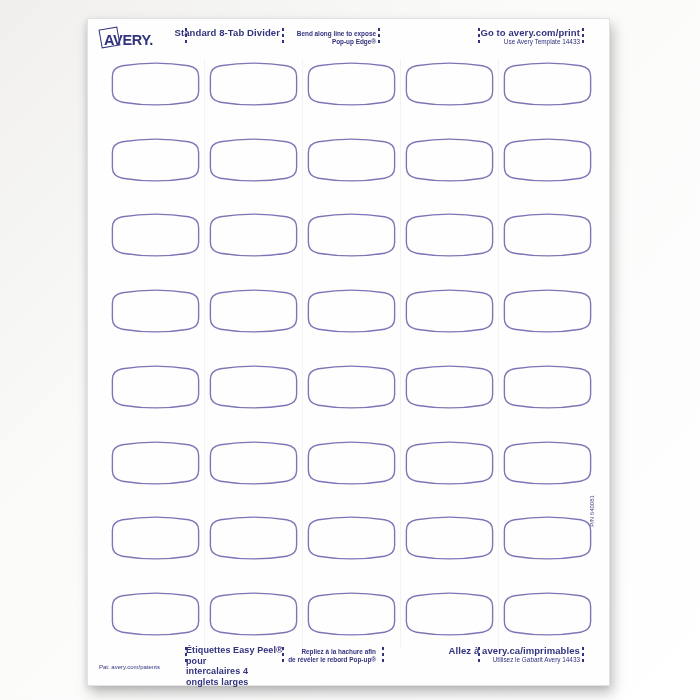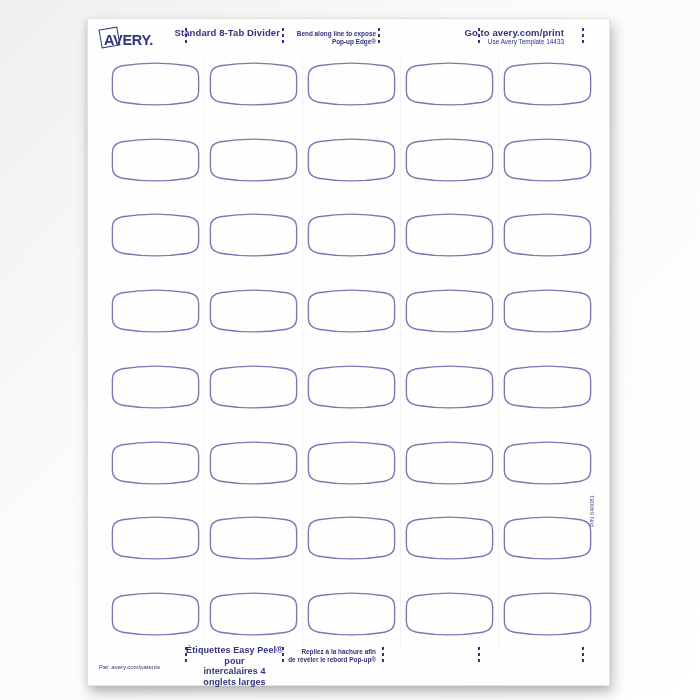--- a/index.html
+++ b/index.html
@@ -14,21 +14,21 @@
     background:#fefefe;
     border:1px solid #e4e2df;
     box-shadow:-2px 2px 5px rgba(0,0,0,.07), 3px 7px 12px rgba(0,0,0,.25);
   }
   
   .tblock{position:absolute;color:#32327e;}
   .tblock .big{display:block;font-weight:bold;font-size:9.5px;line-height:11px;letter-spacing:.1px;}
   .tblock .small{display:block;font-weight:bold;font-size:6.4px;line-height:8px;}
   .tblock .tiny{display:block;font-size:6.4px;line-height:8px;font-weight:normal;}
   .ra{text-align:right;}
-  .ca{text-align:center;}
+  .ca{}
   
   .dash-sep{
     position:absolute;width:2px;height:15px;
     background:repeating-linear-gradient(to bottom,#32327e 0 3px,transparent 3px 6px);
   }
   
   .score-line{position:absolute;top:40px;height:590px;width:1px;background:rgba(60,60,90,.06);}
   
   .label-cell{position:absolute;width:89px;height:46px;}
   .label-cell svg{display:block;width:100%;height:100%;}
@@ -58,21 +58,21 @@
 
   <div class="tblock ra" style="left:0;top:8px;width:192px;">
     <span class="big">Standard 8-Tab Divider</span>
   </div>
 
   <div class="tblock ra" style="left:196px;top:11px;width:92px;">
     <span class="small">Bend along line to expose</span>
     <span class="small">Pop-up Edge®</span>
   </div>
 
-  <div class="tblock ra" style="left:284px;top:8px;width:192px;">
+  <div class="tblock ra" style="left:300px;top:8px;width:192px;">
     <span class="big">Go to avery.com/print</span>
     <span class="tiny">Use Avery Template 14433</span>
   </div>
 
   <div class="dash-sep" style="left:97px;top:9px;"></div>
   <div class="dash-sep" style="left:194px;top:9px;"></div>
   <div class="dash-sep" style="left:290px;top:9px;"></div>
   <div class="dash-sep" style="left:390px;top:9px;"></div>
   <div class="dash-sep" style="left:494px;top:9px;"></div>
 
@@ -291,20 +291,24 @@
   <div class="tblock ca" style="left:98px;top:626px;width:97px;">
     <span class="big" style="font-size:9px;line-height:10.5px;">Étiquettes Easy Peel® pour</span>
     <span class="big" style="font-size:9px;line-height:10.5px;">intercalaires 4 onglets larges</span>
   </div>
 
   <div class="tblock ra" style="left:196px;top:629px;width:92px;">
     <span class="small">Repliez à la hachure afin</span>
     <span class="small">de révéler le rebord Pop-up®</span>
   </div>
 
+  <div class="tblock ra" style="left:300px;top:626px;width:192px;">
+    <span class="big">Allez à avery.ca/imprimables</span>
+    <span class="tiny">Utilisez le Gabarit Avery 14433</span>
+  </div>
 
   <div class="dash-sep" style="left:97px;top:628px;"></div>
   <div class="dash-sep" style="left:194px;top:628px;"></div>
   <div class="dash-sep" style="left:294px;top:628px;"></div>
   <div class="dash-sep" style="left:390px;top:628px;"></div>
   <div class="dash-sep" style="left:494px;top:628px;"></div>
 
   <div class="patent">Pat: avery.com/patents</div>
 
 </div>

